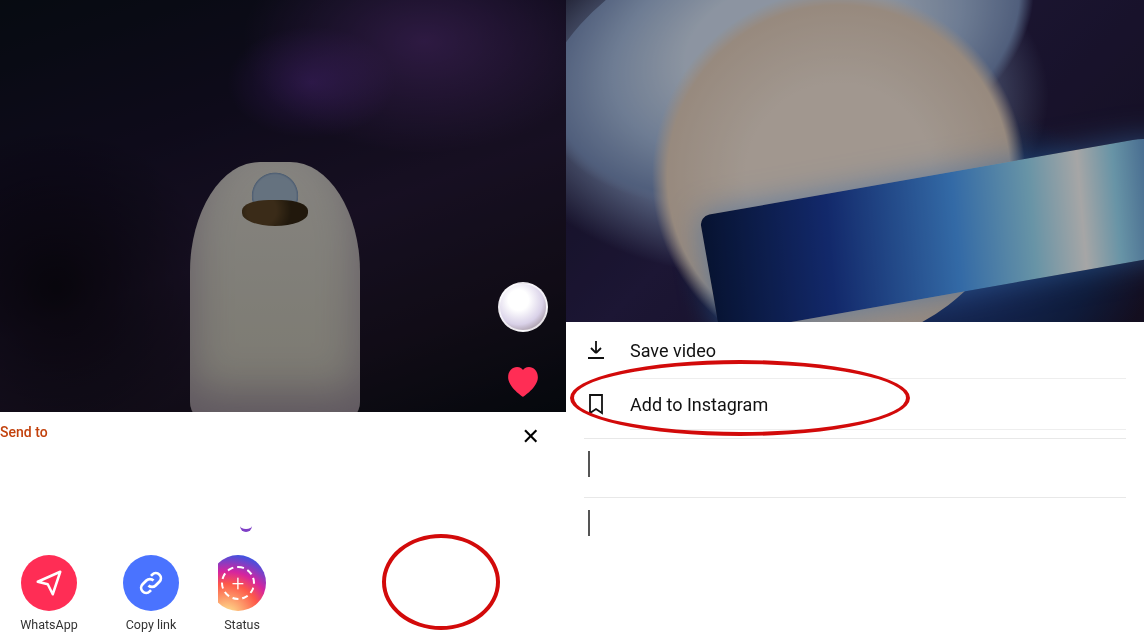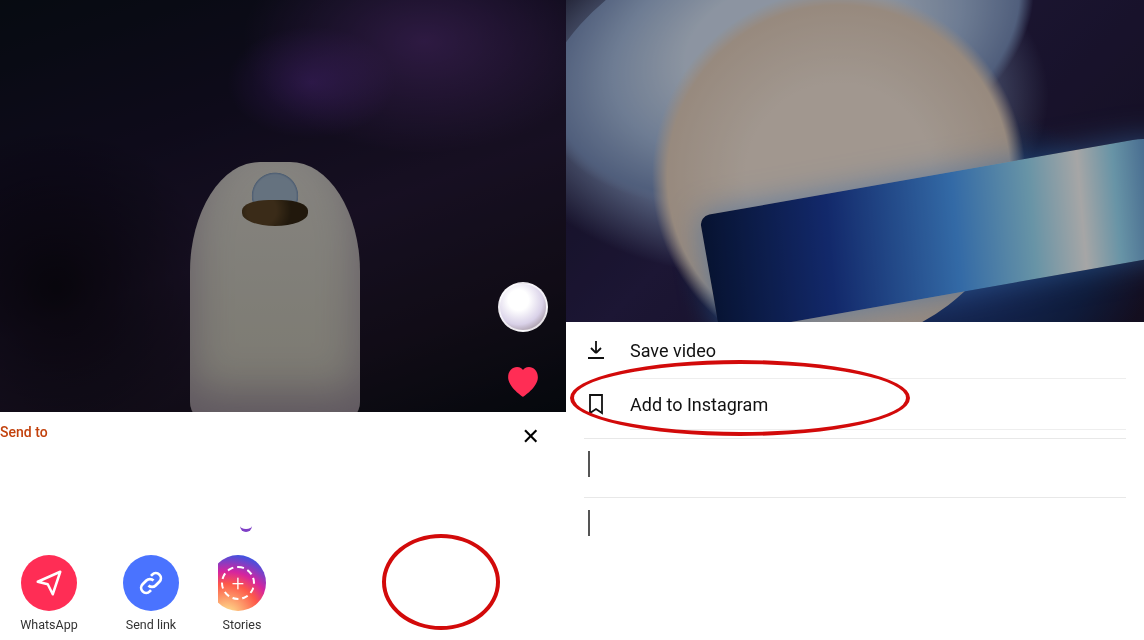--- a/index.html
+++ b/index.html
@@ -227,28 +227,28 @@
         <span>WhatsApp</span>
       </div>
 
 
       <div class="share-item">
         <div class="share-icon link">
           <svg viewBox="0 0 24 24">
               <path fill="none" stroke="#fff" stroke-width="2.2" d="M10 14a4 4 0 0 0 5.7 0l3-3a4 4 0 0 0-5.7-5.7l-1 1M14 10a4 4 0 0 0-5.7 0l-3 3a4 4 0 0 0 5.7 5.7l1-1"></path>
             </svg>
         </div>
-        <span>Send link</span>
+        <span>Copy link</span>
       </div>
 
       <div class="share-item cut">
         <div class="share-icon story">
           <div class="dashed-plus">+</div>
         </div>
-        <span>Stories</span>
+        <span>Status</span>
       </div>
 
     </div>
 
     <div class="annot annot-link"></div>
   </div>
 </div>
 
 <div class="right">
   <div class="right-video">

